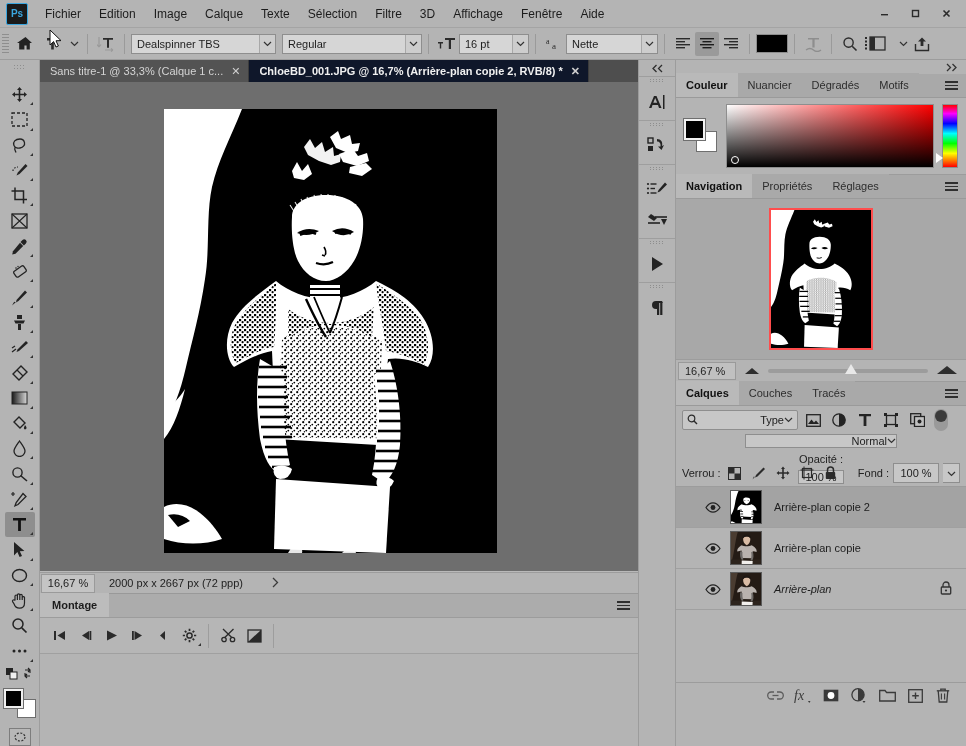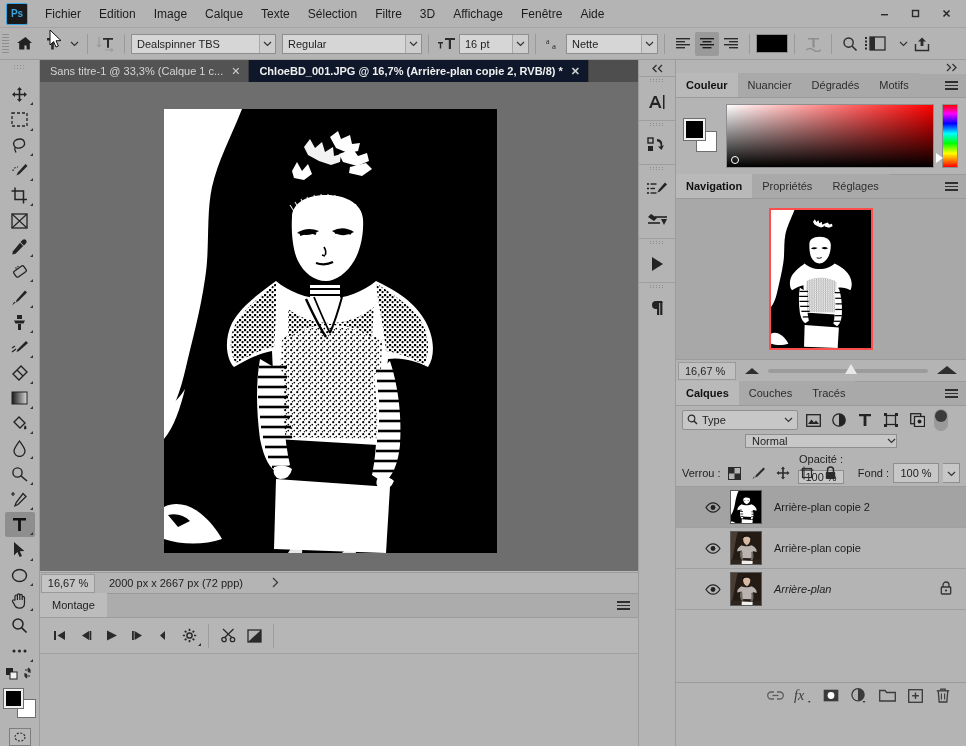--- a/index.html
+++ b/index.html
@@ -143,21 +143,21 @@
   .sb-arrow { margin-left: 28px; font-size: 11px; color: #3a3a3a; }
 
   
   .timeline {
     position: absolute; top: 593px; left: 40px; width: 598px; height: 153px;
     background: #b4b4b4; border-top: 1px solid #999;
   }
   .tl-tabs { height: 24px; background: #acacac; display: flex; align-items: flex-end;
     border-bottom: 1px solid #9c9c9c; position: relative; }
   .tl-tab {
-    height: 24px; padding: 0 12px; font-size: 11px; font-weight: normal;
+    height: 24px; padding: 0 12px; font-size: 11px; font-weight: bold;
     color: #1d1d1d; background: #bcbcbc; display: flex; align-items: center;
   }
   .tl-menu { position: absolute; right: 8px; top: 7px; }
   .tl-controls {
     height: 36px; display: flex; align-items: center; padding-left: 6px;
     border-bottom: 1px solid #a0a0a0; background: #b6b6b6;
   }
   .tl-btn {
     width: 26px; height: 24px; display: flex; align-items: center;
     justify-content: center; color: #2a2a2a; position: relative;
@@ -210,21 +210,21 @@
     color: #232323;
   }
 
   
   .rightdock {
     position: absolute; top: 60px; left: 676px; width: 290px; height: 686px;
     background: #b4b4b4;
   }
   .dock-collapse { height: 14px; display:flex; align-items:center; justify-content:flex-end;
     padding-right: 8px; color:#333; font-size: 9px; }
-  .panel { background: #b4b4b4; }
+  .panel { background: #b4b4b4; text-align: right; }
   .panel-tabs {
     height: 24px; display: flex; align-items: flex-end; background: #a9a9a9;
     border-bottom: 1px solid #9a9a9a; position: relative;
   }
   .ptab {
     height: 24px; padding: 0 10px; display: flex; align-items: center;
     font-size: 11px; color: #2d2d2d; background: #a9a9a9;
   }
   .ptab.active { background: #b9b9b9; color: #111; font-weight: bold; }
   .pmenu { position: absolute; right: 8px; top: 7px; }

